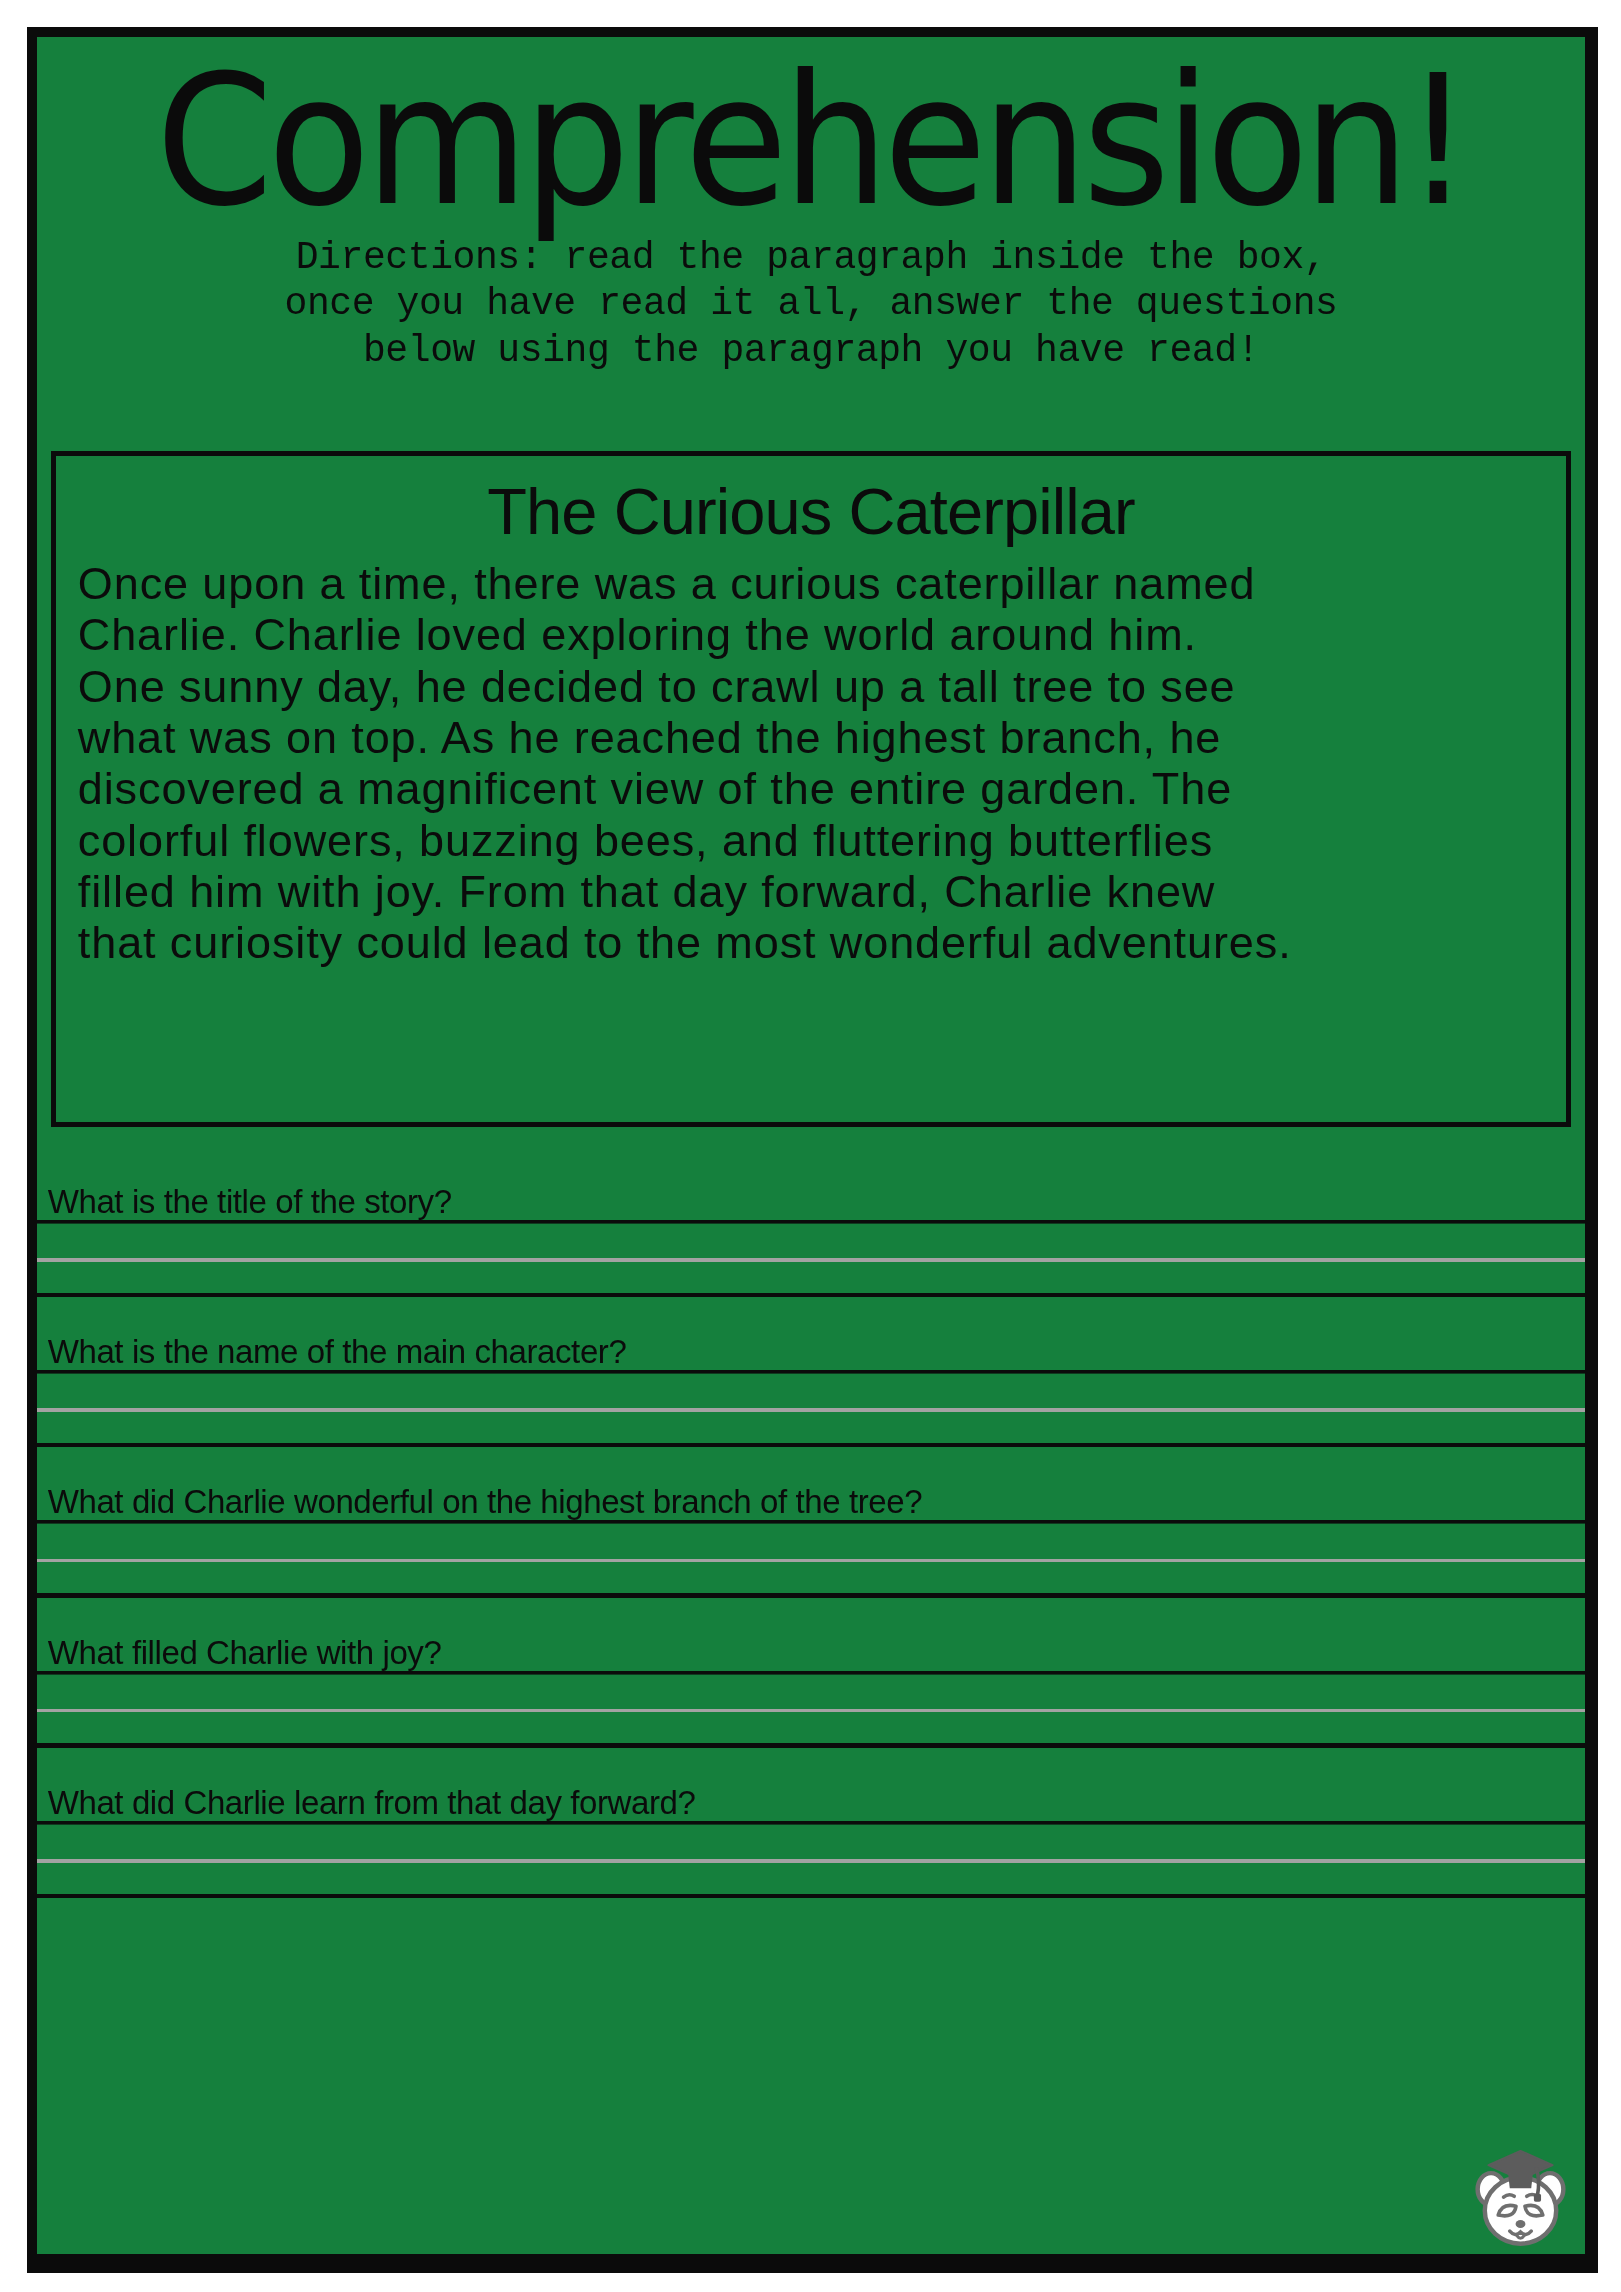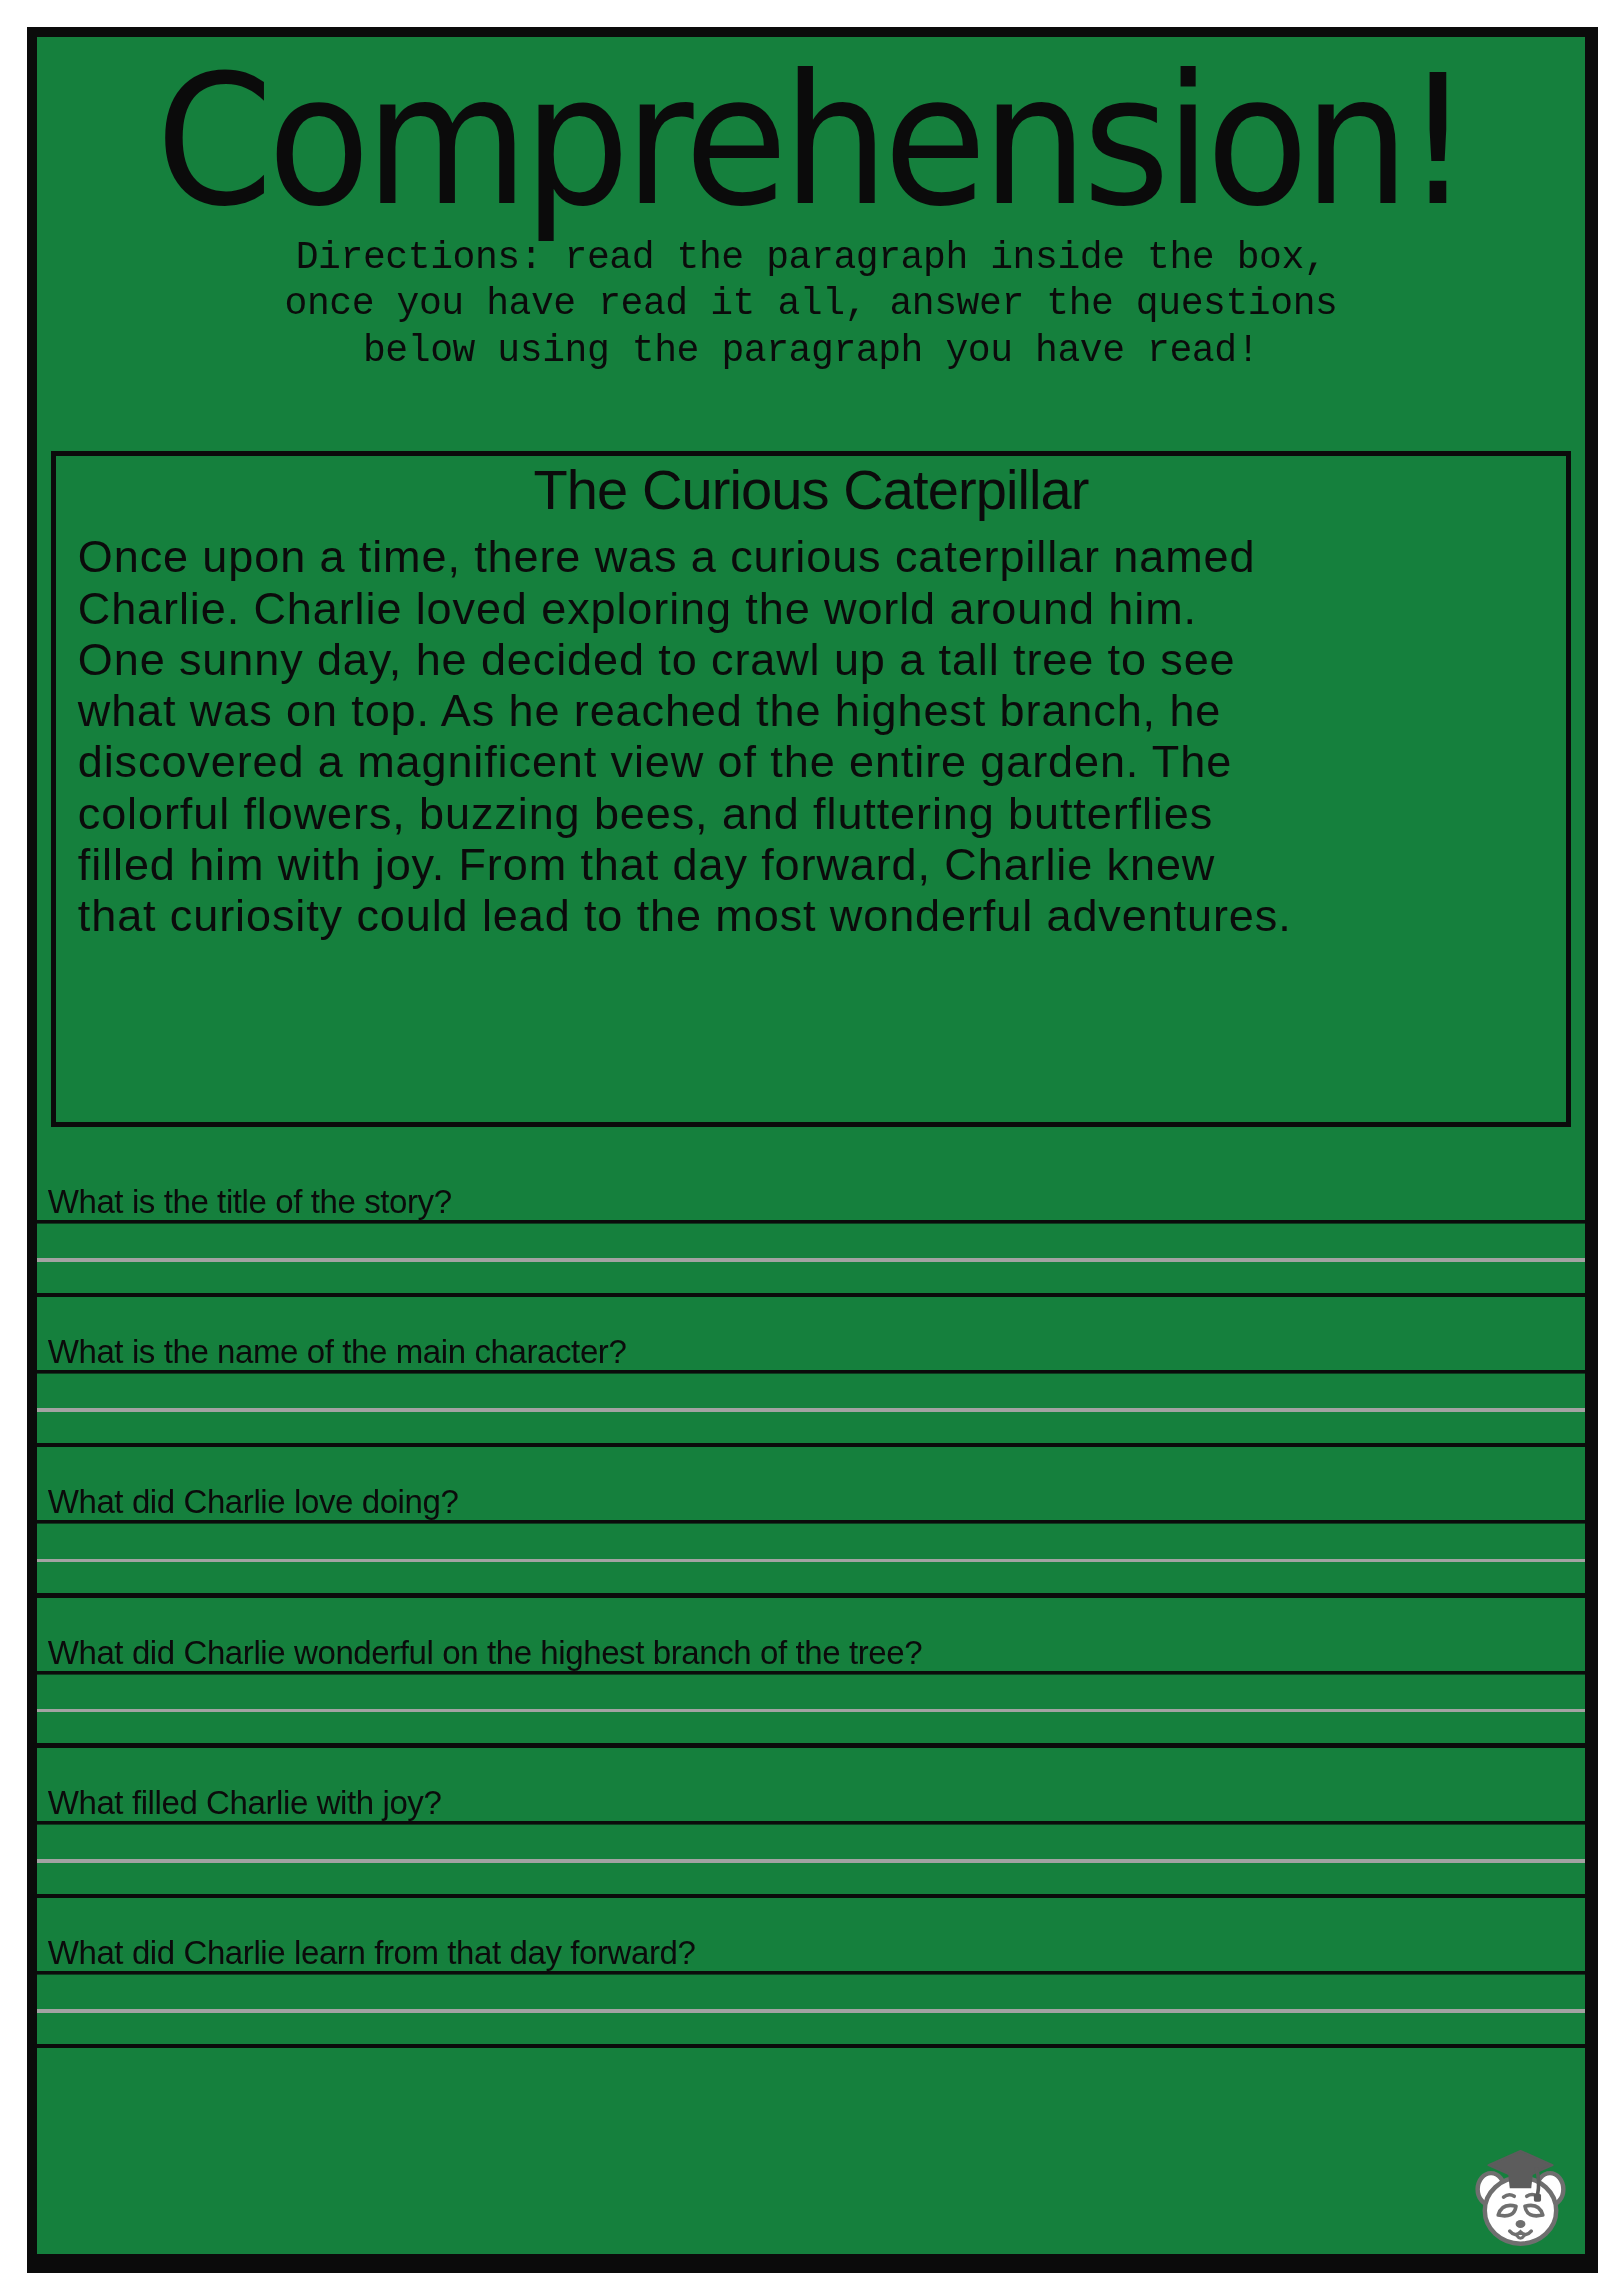--- a/index.html
+++ b/index.html
@@ -47,23 +47,23 @@
     white-space:pre-line;
   }
   
   .story-box{
     margin:77px 14.3px 0 14.3px;
     border:5.4px solid var(--ink);
     height:676px;
     overflow:hidden;
   }
   .story-title{
-    margin-top:3px;
+    margin-top:20px;
     text-align:center;
-    font-size:56px;
+    font-size:65px;
     font-weight:500;
     letter-spacing:-0.9px;
     line-height:1.1;
     white-space:nowrap;
   }
   .story-body{
     margin:10.7px 16px 0 21.5px;
     font-size:45px;
     font-weight:400;
     line-height:1.14;
@@ -123,25 +123,20 @@
       <div class="answer-line gray"></div>
       <div class="answer-line black"></div>
     </div>
 
     <div class="q-block">
       <div class="q-text">What is the name of the main character?</div>
       <div class="answer-line gray"></div>
       <div class="answer-line black"></div>
     </div>
 
-    <div class="q-block">
-      <div class="q-text">What did Charlie love doing?</div>
-      <div class="answer-line gray"></div>
-      <div class="answer-line black"></div>
-    </div>
 
     <div class="q-block">
       <div class="q-text">What did Charlie wonderful on the highest branch of the tree?</div>
       <div class="answer-line gray"></div>
       <div class="answer-line black"></div>
     </div>
 
     <div class="q-block">
       <div class="q-text">What filled Charlie with joy?</div>
       <div class="answer-line gray"></div>

